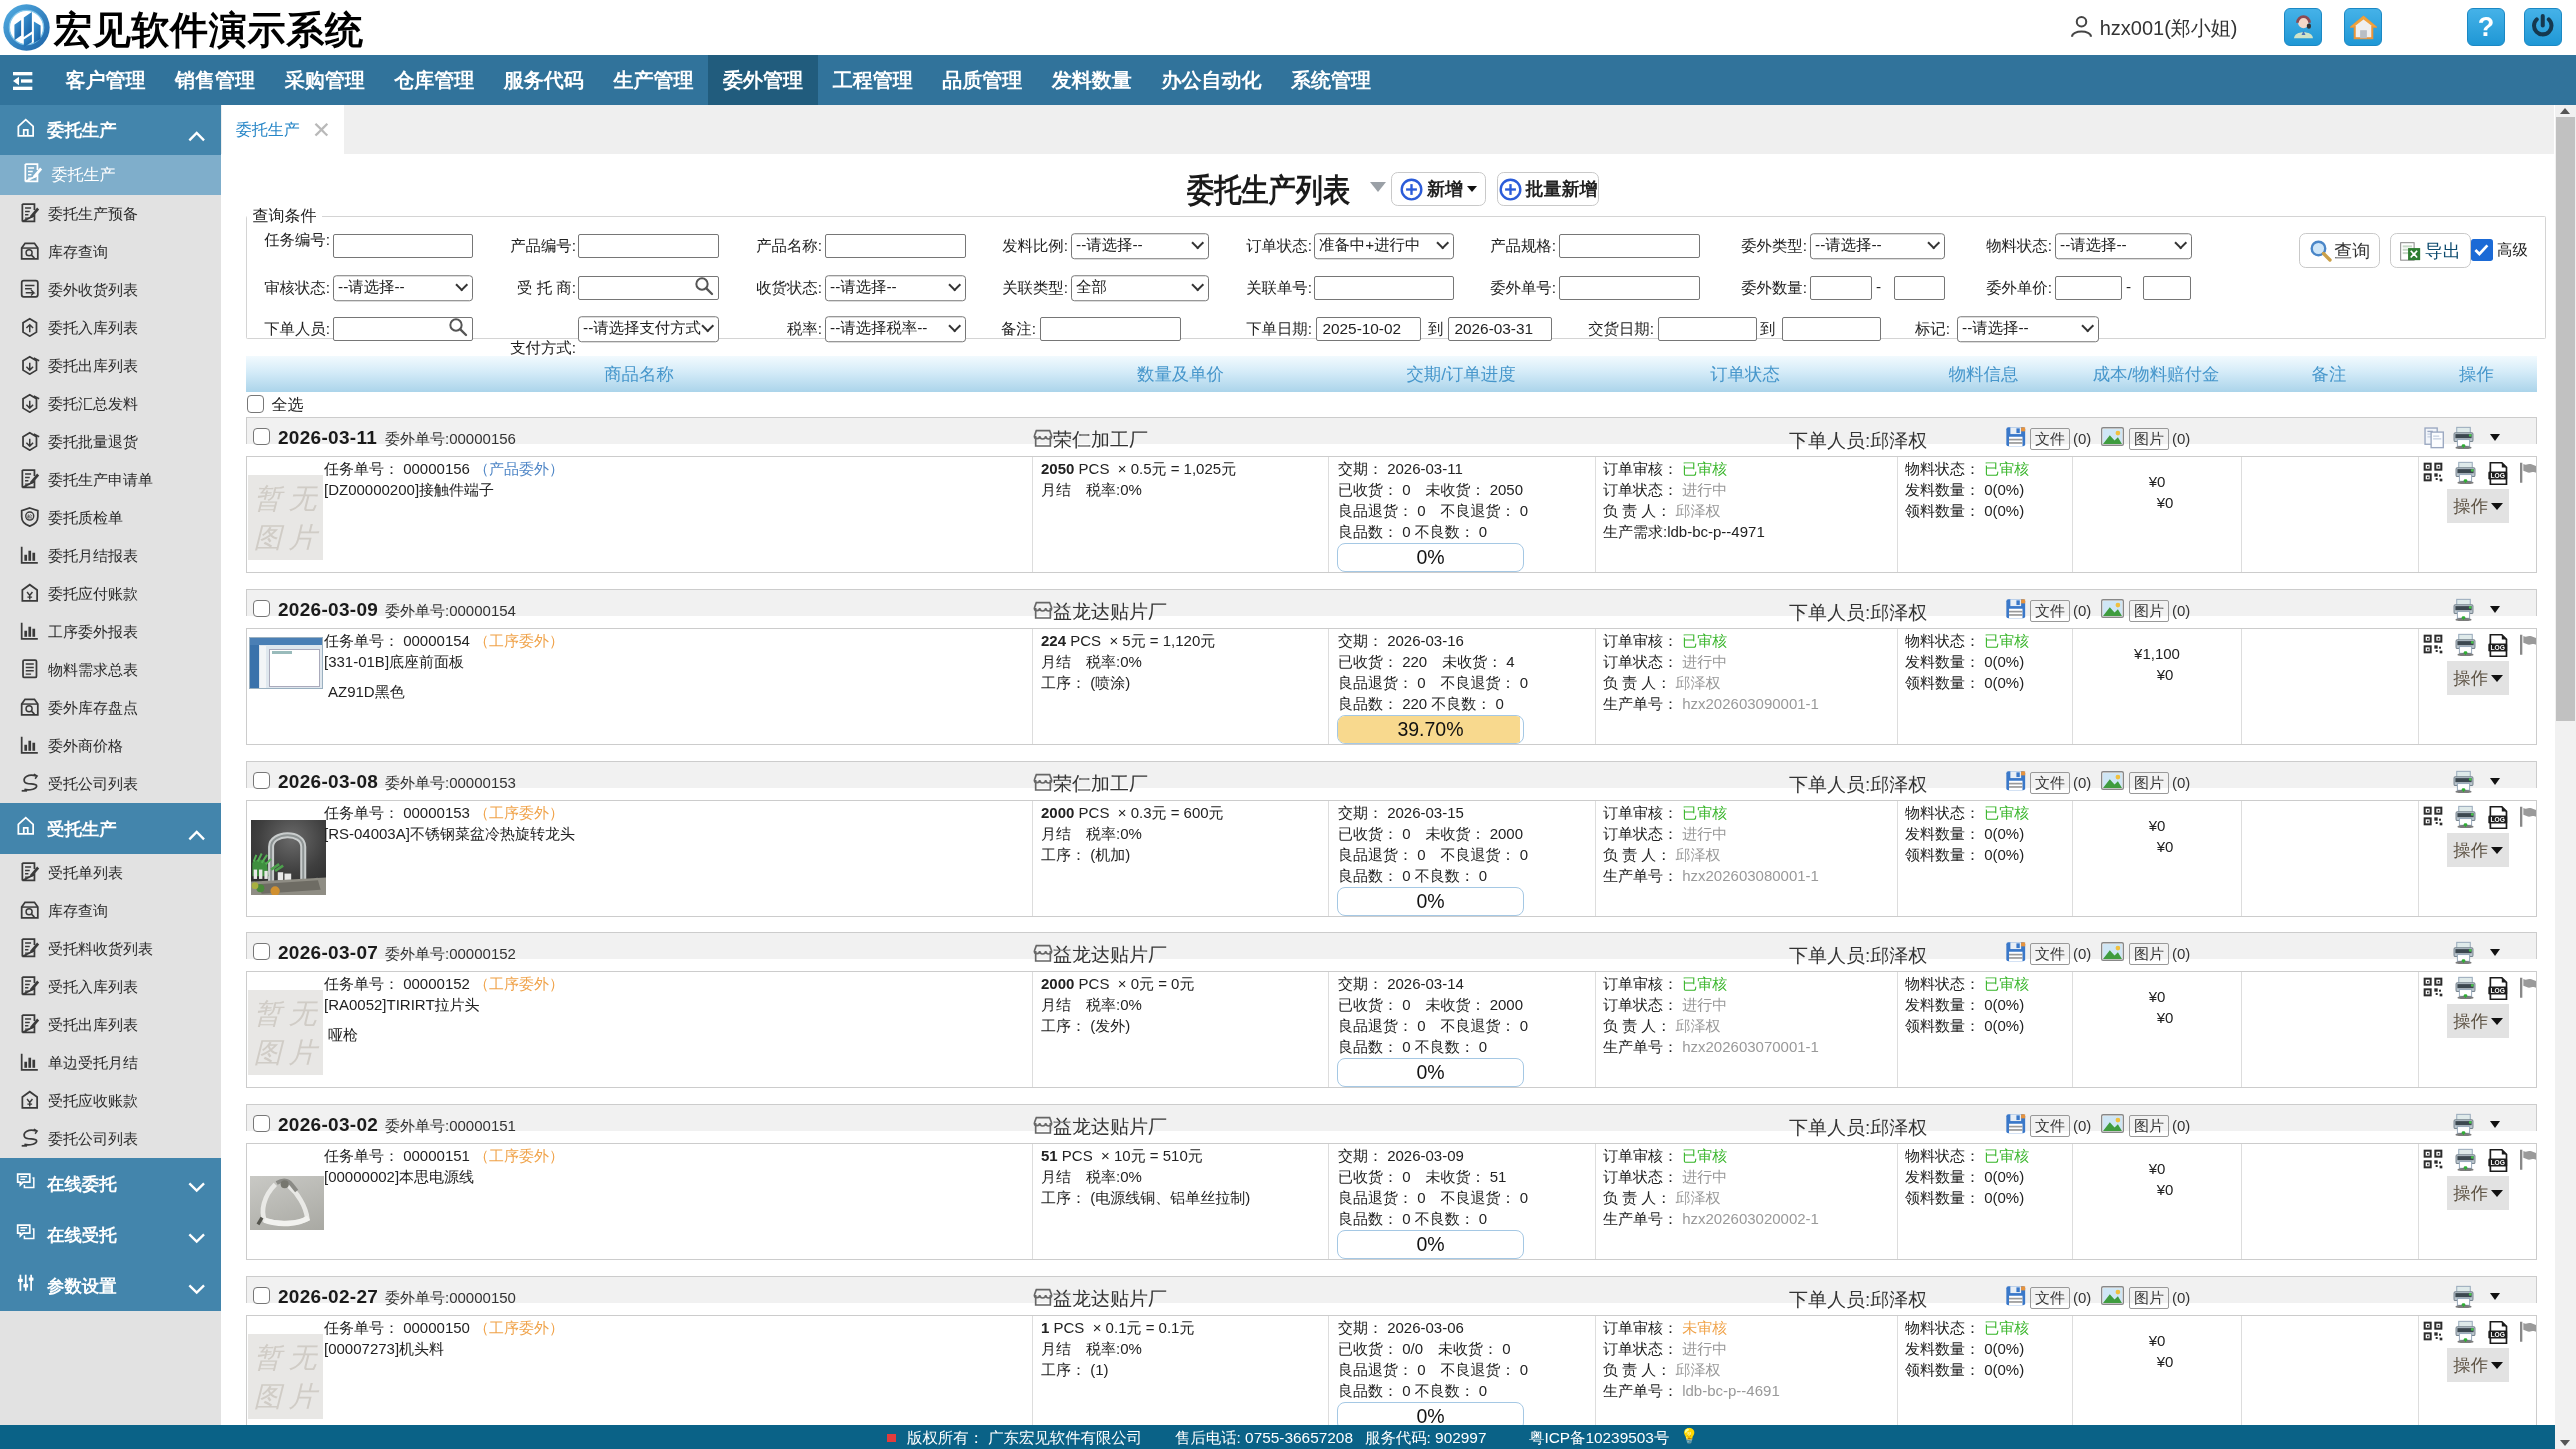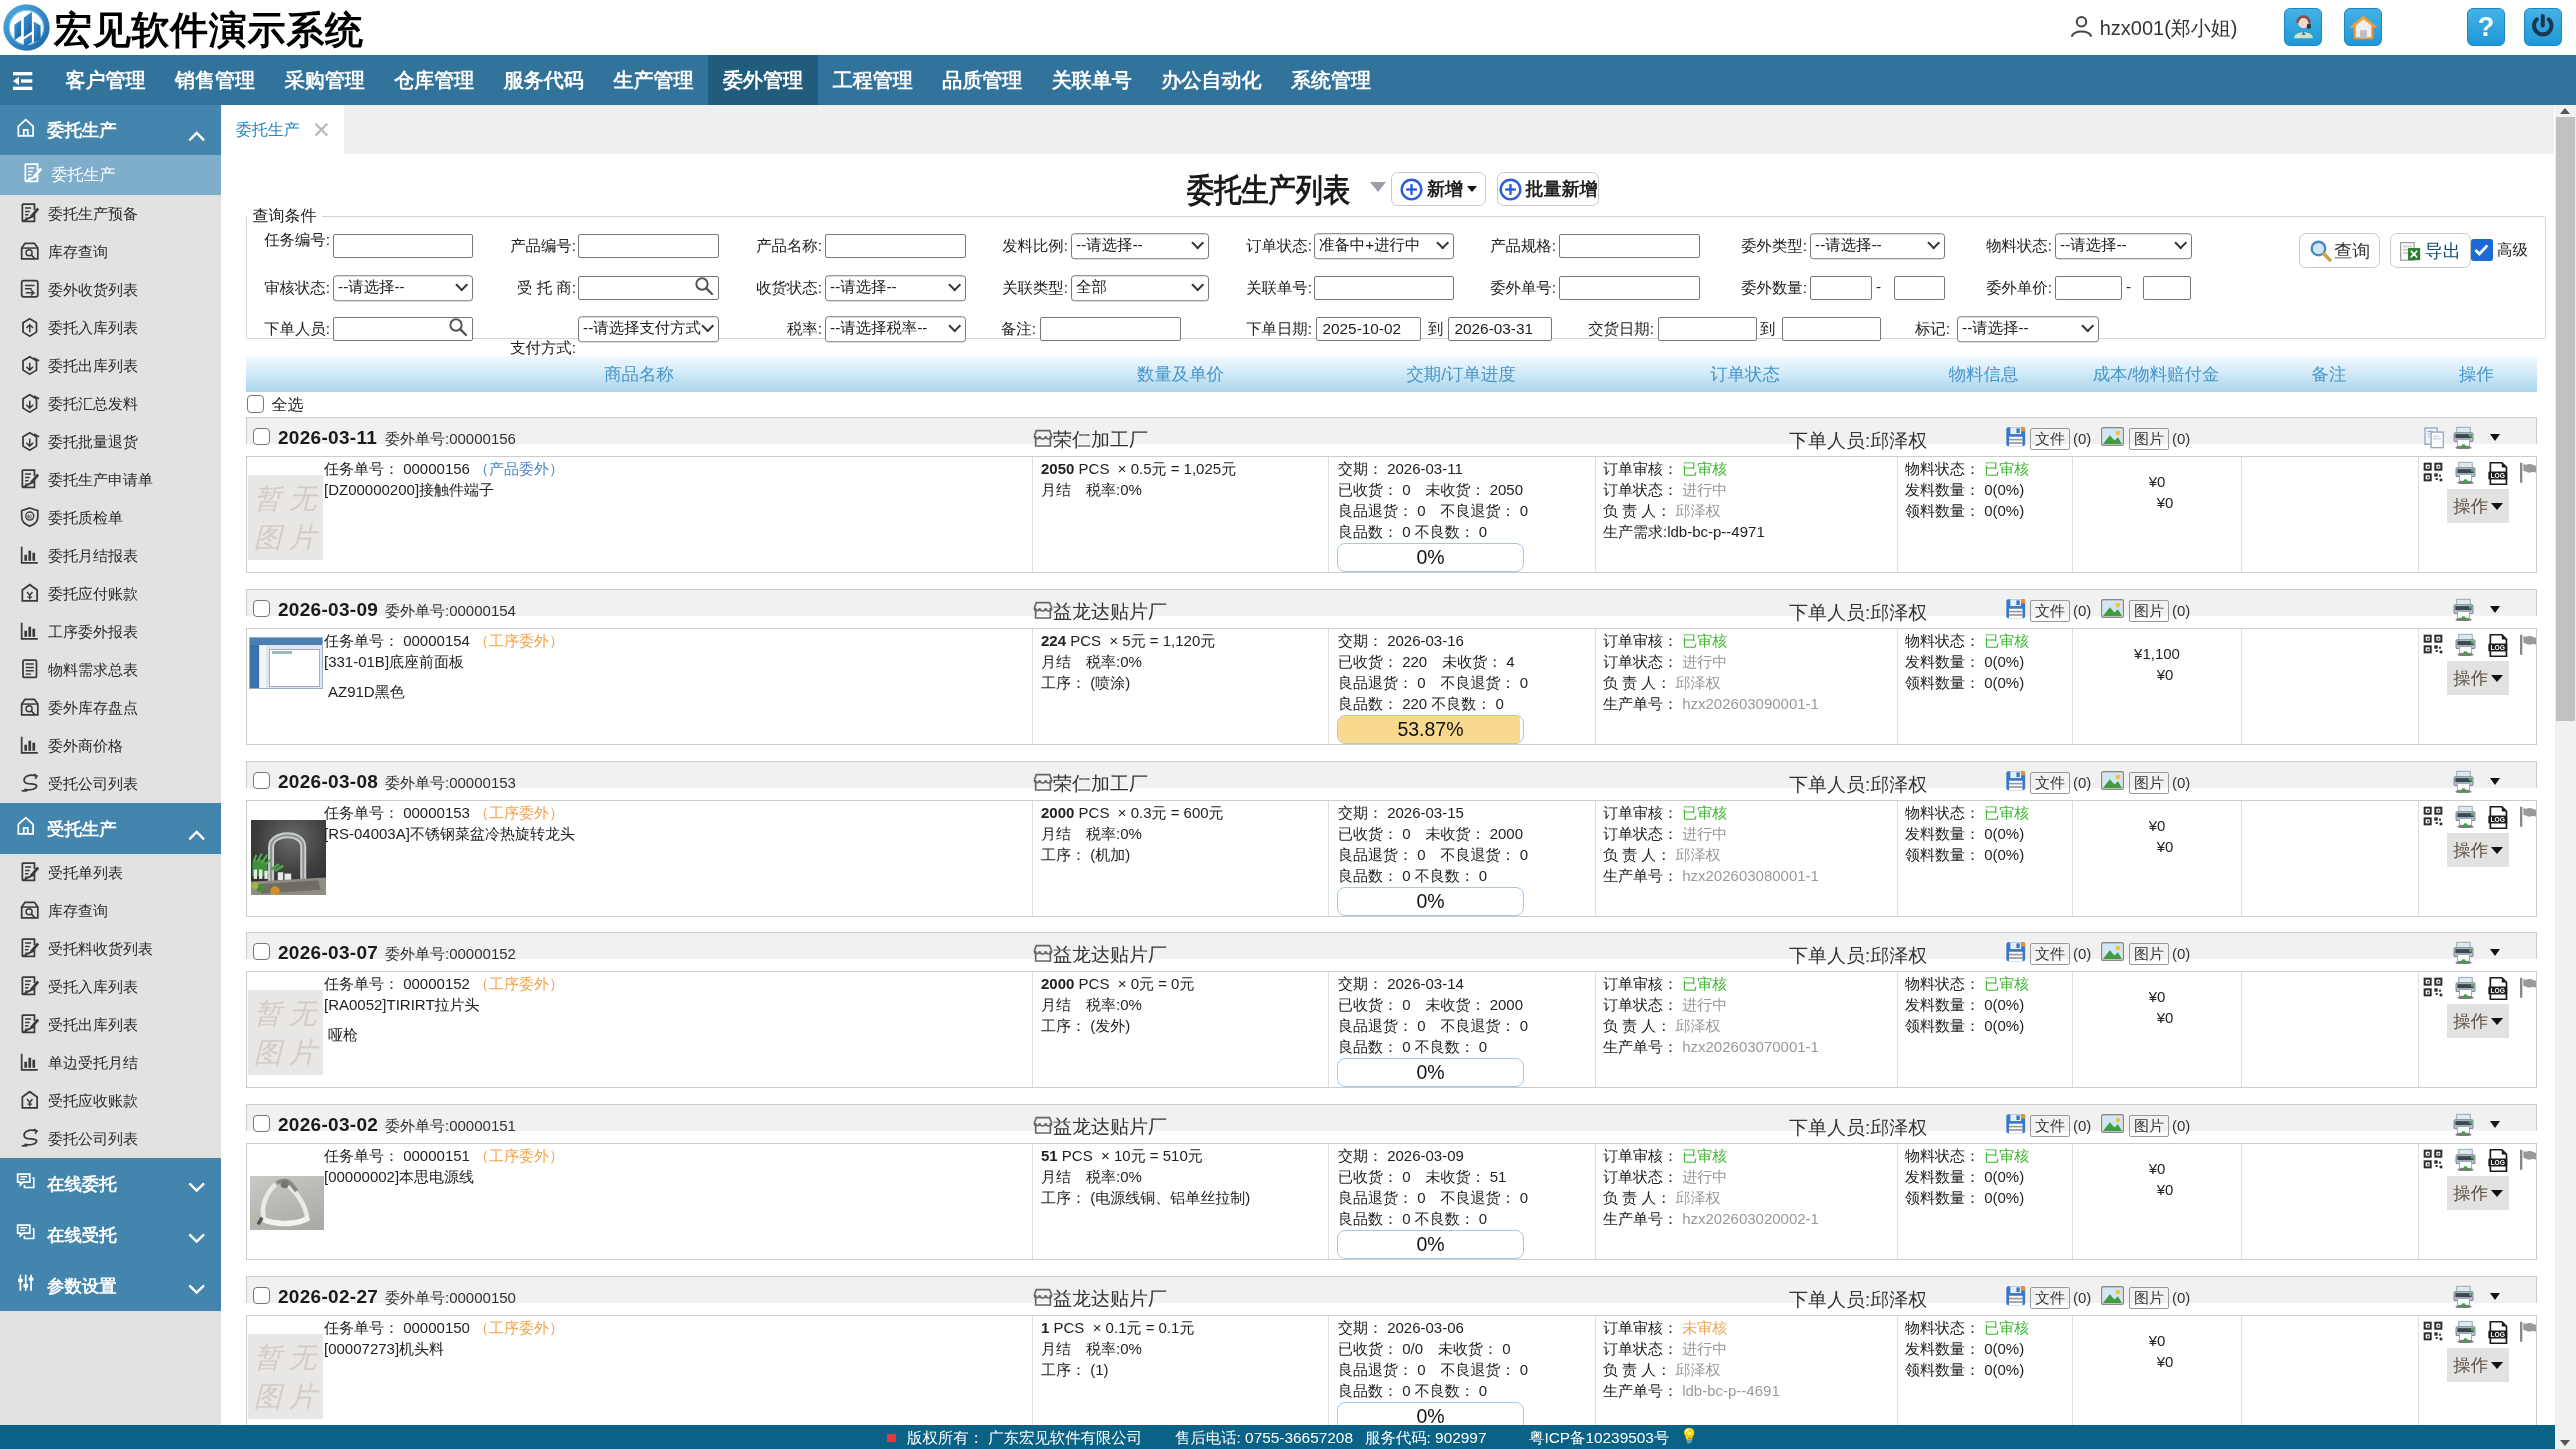--- a/index.html
+++ b/index.html
@@ -116,21 +116,21 @@
       </svg></div>
 <div class="it">客户管理</div>
 <div class="it">销售管理</div>
 <div class="it">采购管理</div>
 <div class="it">仓库管理</div>
 <div class="it">服务代码</div>
 <div class="it">生产管理</div>
 <div class="it act">委外管理</div>
 <div class="it">工程管理</div>
 <div class="it">品质管理</div>
-<div class="it">关联单号</div>
+<div class="it">发料数量</div>
 <div class="it">办公自动化</div>
 <div class="it">系统管理</div>
 </div>
 <div class="abs side">
 <div class="shd" style="height:50px"><span class="ic"><svg width="21.5" height="21.5" viewBox="0 0 32 32" style="">
           <path d="M5 14 L16 4 L27 14 L27 28 L5 28 Z" fill="none" stroke="#fff" stroke-width="2.6"></path>
           <path d="M13 28 L13 19 L19 19 L19 28" fill="none" stroke="#fff" stroke-width="2.6"></path>
         </svg></span>委托生产<span class="chev" style="top:50%;margin-top:-4px"><svg width="17.4" height="10.7" viewBox="0 0 26 16">
           <path d="M2 14 L13 3 L24 14" fill="none" stroke="#fff" stroke-width="3.5"></path>
         </svg></span></div>
@@ -636,21 +636,21 @@
 <div class="ln" style="left:81px;top:62px">AZ91D黑色</div>
 <div class="ln" style="left:794px;top:11.4px"><b>224</b> PCS &nbsp;× 5元 = 1,120元</div>
 <div class="ln" style="left:794px;top:32px">月结　税率:0%</div>
 <div class="ln" style="left:794px;top:53px">工序： (喷涂)</div>
 <div class="ln" style="left:1091px;top:11.4px">交期： 2026-03-16</div>
 <div class="ln" style="left:1091px;top:32px">已收货： 220　未收货： 4</div>
 <div class="ln" style="left:1091px;top:53px">良品退货： 0　不良退货： 0</div>
 <div class="ln" style="left:1091px;top:74px">良品数： 220 不良数： 0</div>
 <div class="bar" style="overflow:hidden">
         <div style="position:absolute;left:0;top:0;bottom:0;width:98.21%;background:#f8d98e"></div>
-        <span style="position:relative">53.87%</span>
+        <span style="position:relative">39.70%</span>
       </div>
 <div class="ln" style="left:1356px;top:11.4px">订单审核： <span class="grn">已审核</span></div>
 <div class="ln" style="left:1356px;top:32px">订单状态： <span class="gray">进行中</span></div>
 <div class="ln" style="left:1356px;top:53px">负 责 人： <span class="gray">邱泽权</span></div>
 <div class="ln" style="left:1356px;top:74px">生产单号： <span class="gray">hzx202603090001-1</span></div>
 <div class="ln" style="left:1658px;top:11.4px">物料状态： <span class="grn">已审核</span></div>
 <div class="ln" style="left:1658px;top:32px">发料数量： 0(0%)</div>
 <div class="ln" style="left:1658px;top:53px">领料数量： 0(0%)</div>
 <div class="ln" style="left:1890px;top:24px;transform:translate(-50%,-50%) ;left:1910px">¥1,100</div>
 <div class="ln" style="left:1918px;top:45px;transform:translate(-50%,-50%)">¥0</div>

